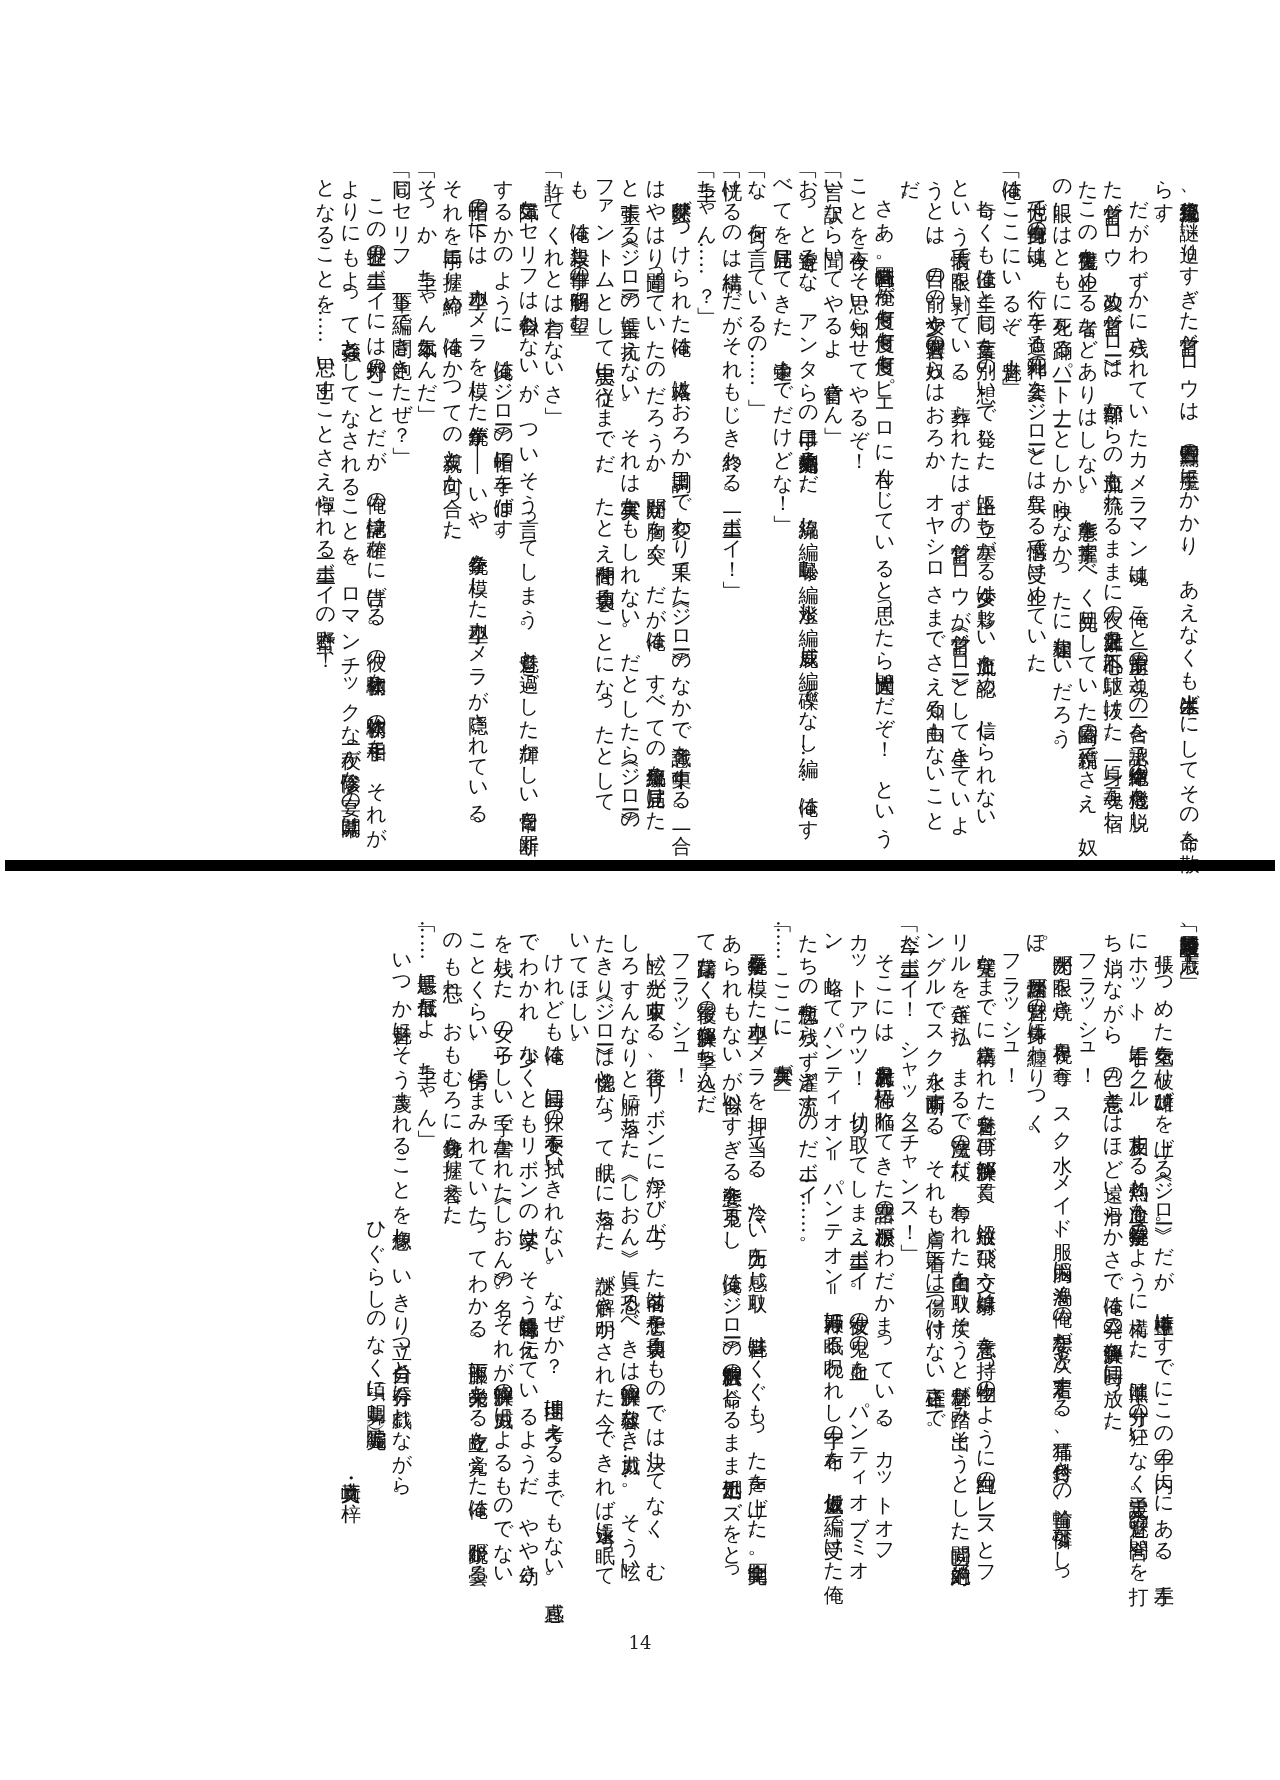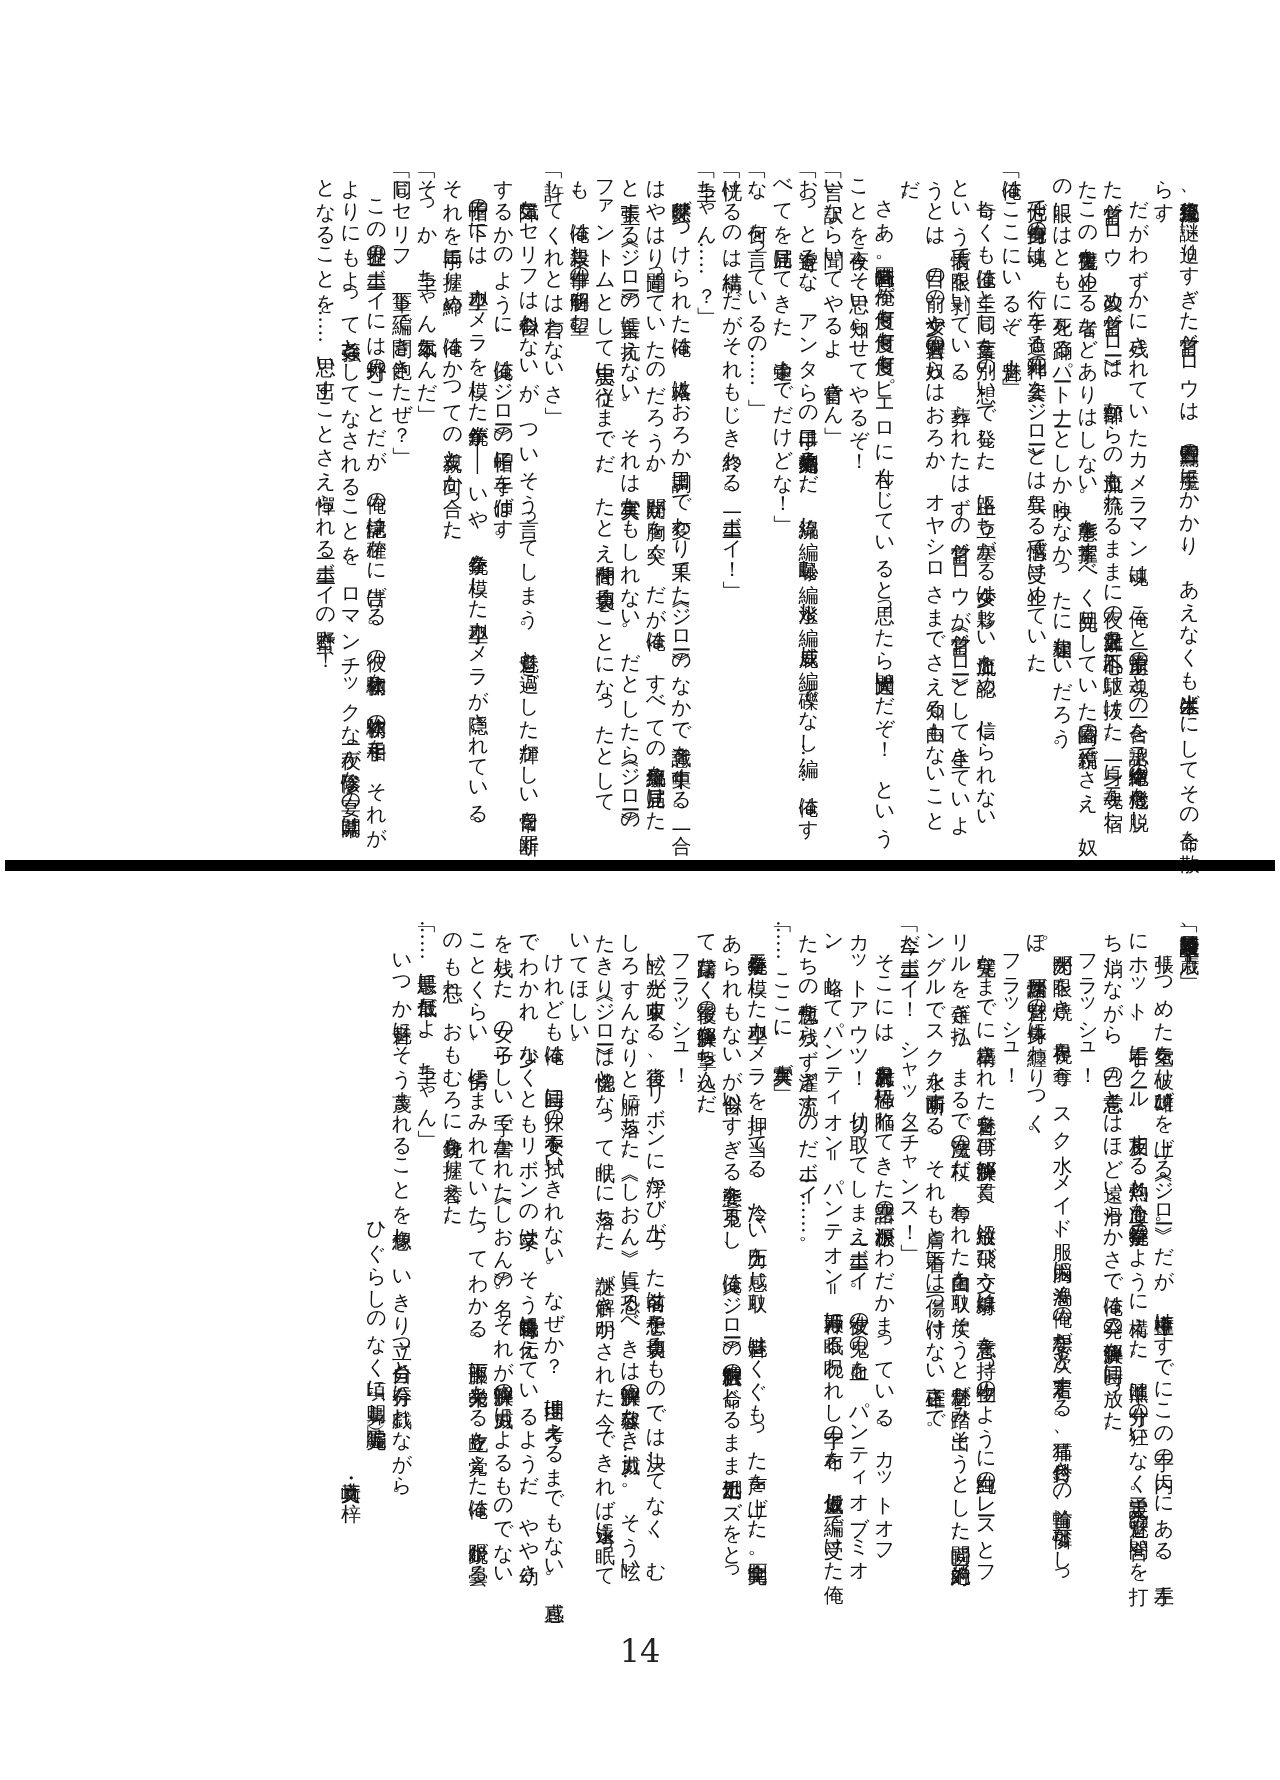--- a/index.html
+++ b/index.html
@@ -27,21 +27,21 @@
   .credit-line{text-indent:287px;}
   .author-line{text-indent:547px;}
   #divider{
     position:absolute;top:860px;left:5px;right:5px;height:11px;
     background:#000;
   }
   #page-number{
     position:absolute;top:1632px;left:0;width:100%;
     text-align:center;
     font-family:"DejaVu Serif","Liberation Serif",serif;
-    font-size:32px;color:#222;
+    font-size:18px;color:#222;
   }
 </style>
 </head>
 <body>
 
 <div id="page">
 
   <div id="top-block" class="vblock">
     <p>　綿流祭直後、謎に迫りすぎた富竹ジロウは、鷹野三四の魔手にかかり、あえなくも人生半ばにしてその命を散らす。</p>
     <p>　だがわずかに残されていたカメラマン魂は、俺こと前原圭一の魂との合一を承認。絶体絶命の危機を脱した富竹ジロウ、改め《富竹ジロー》は、頸部からの流血も流れるままに夜の雛見沢を一心不乱に駆け抜けた。一身に二魂を宿したこの復讐鬼を止める者などありはしない。事態を掌握すべく先回りしていた園崎の精鋭でさえ、奴の眼にはともに死を踊るパートナーとしか映らなかったに相違ないだろう。</p>

